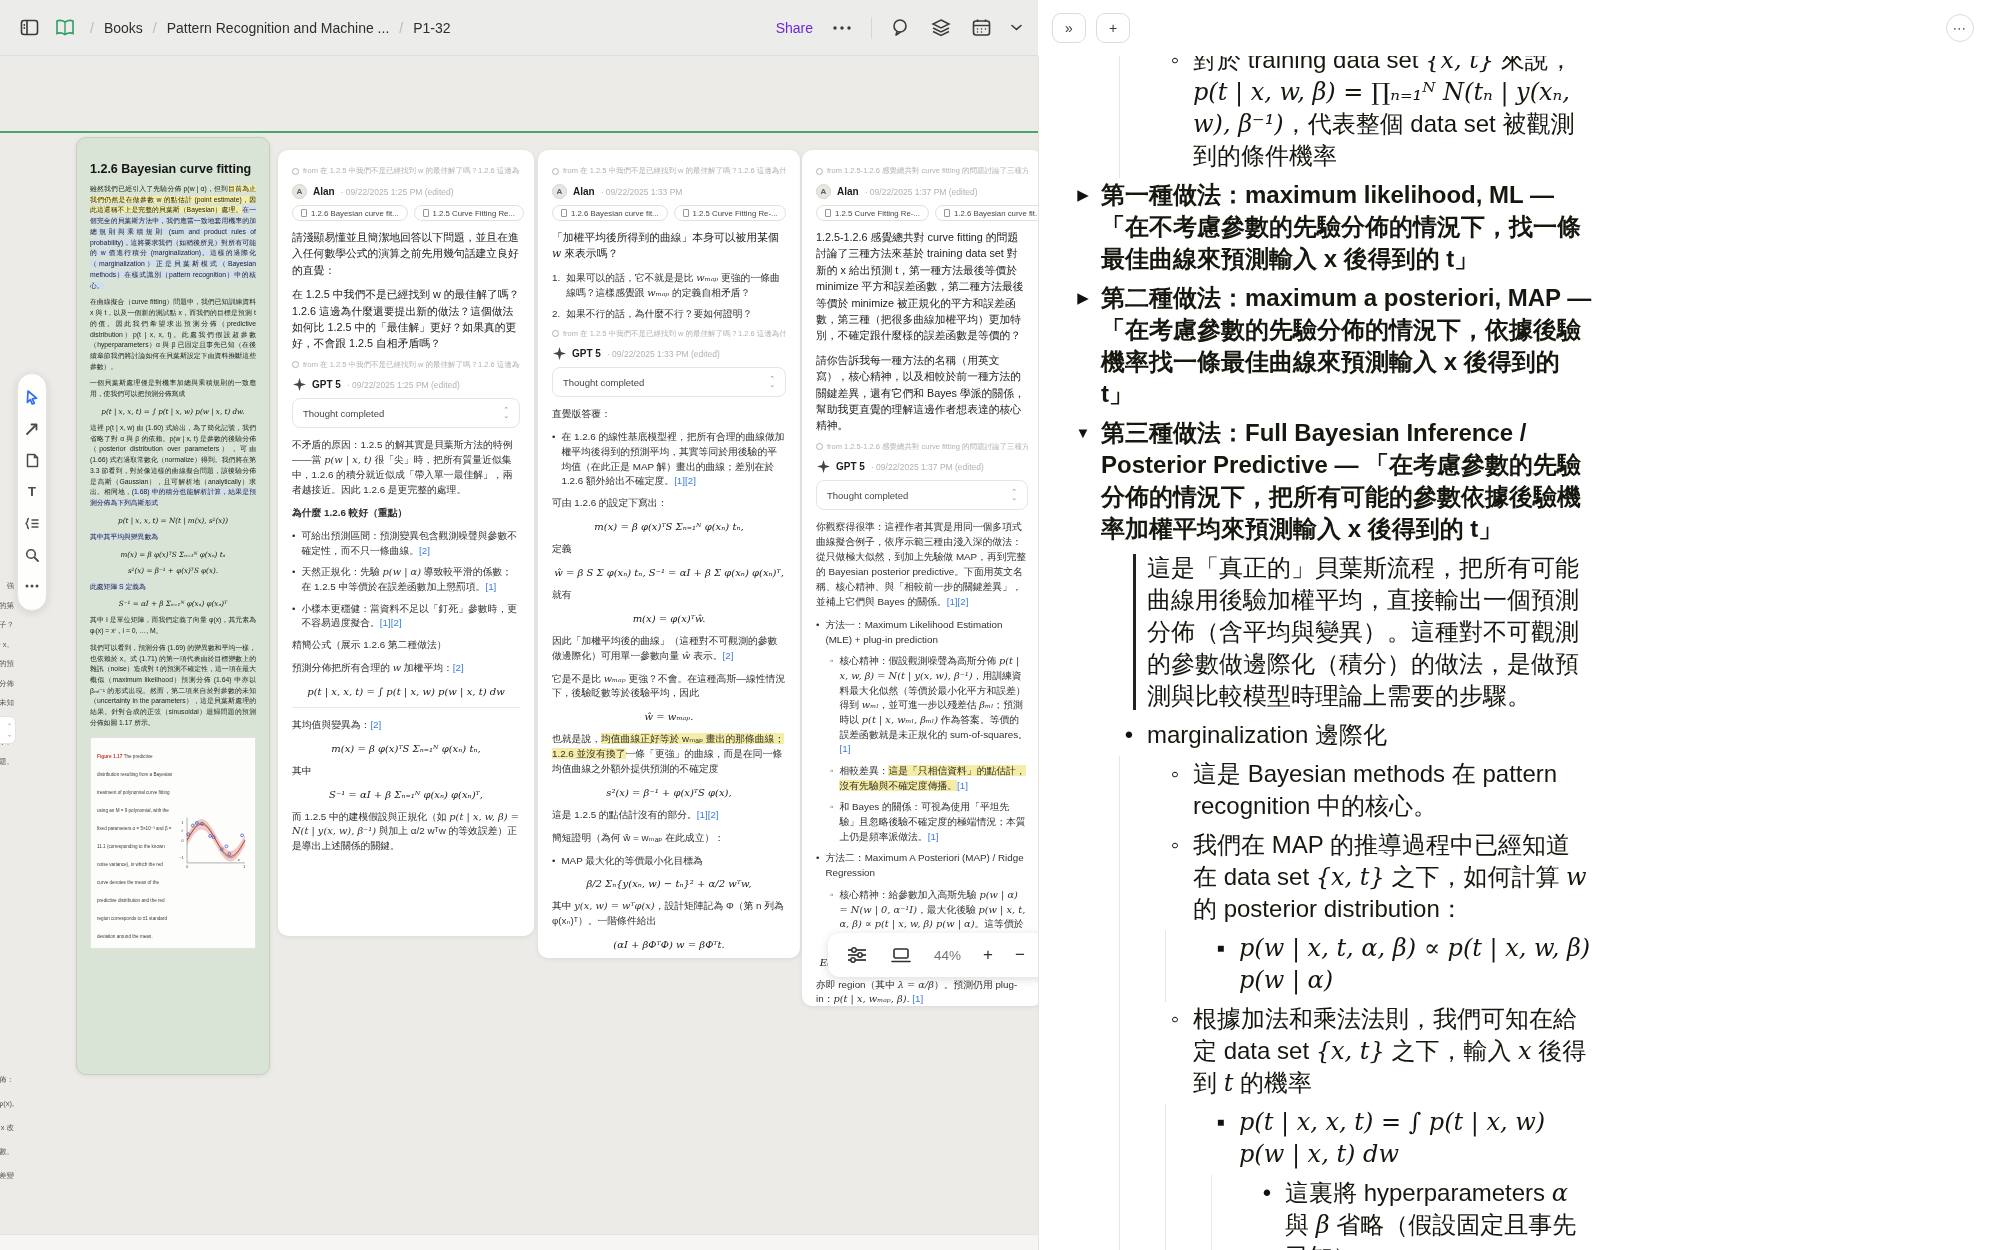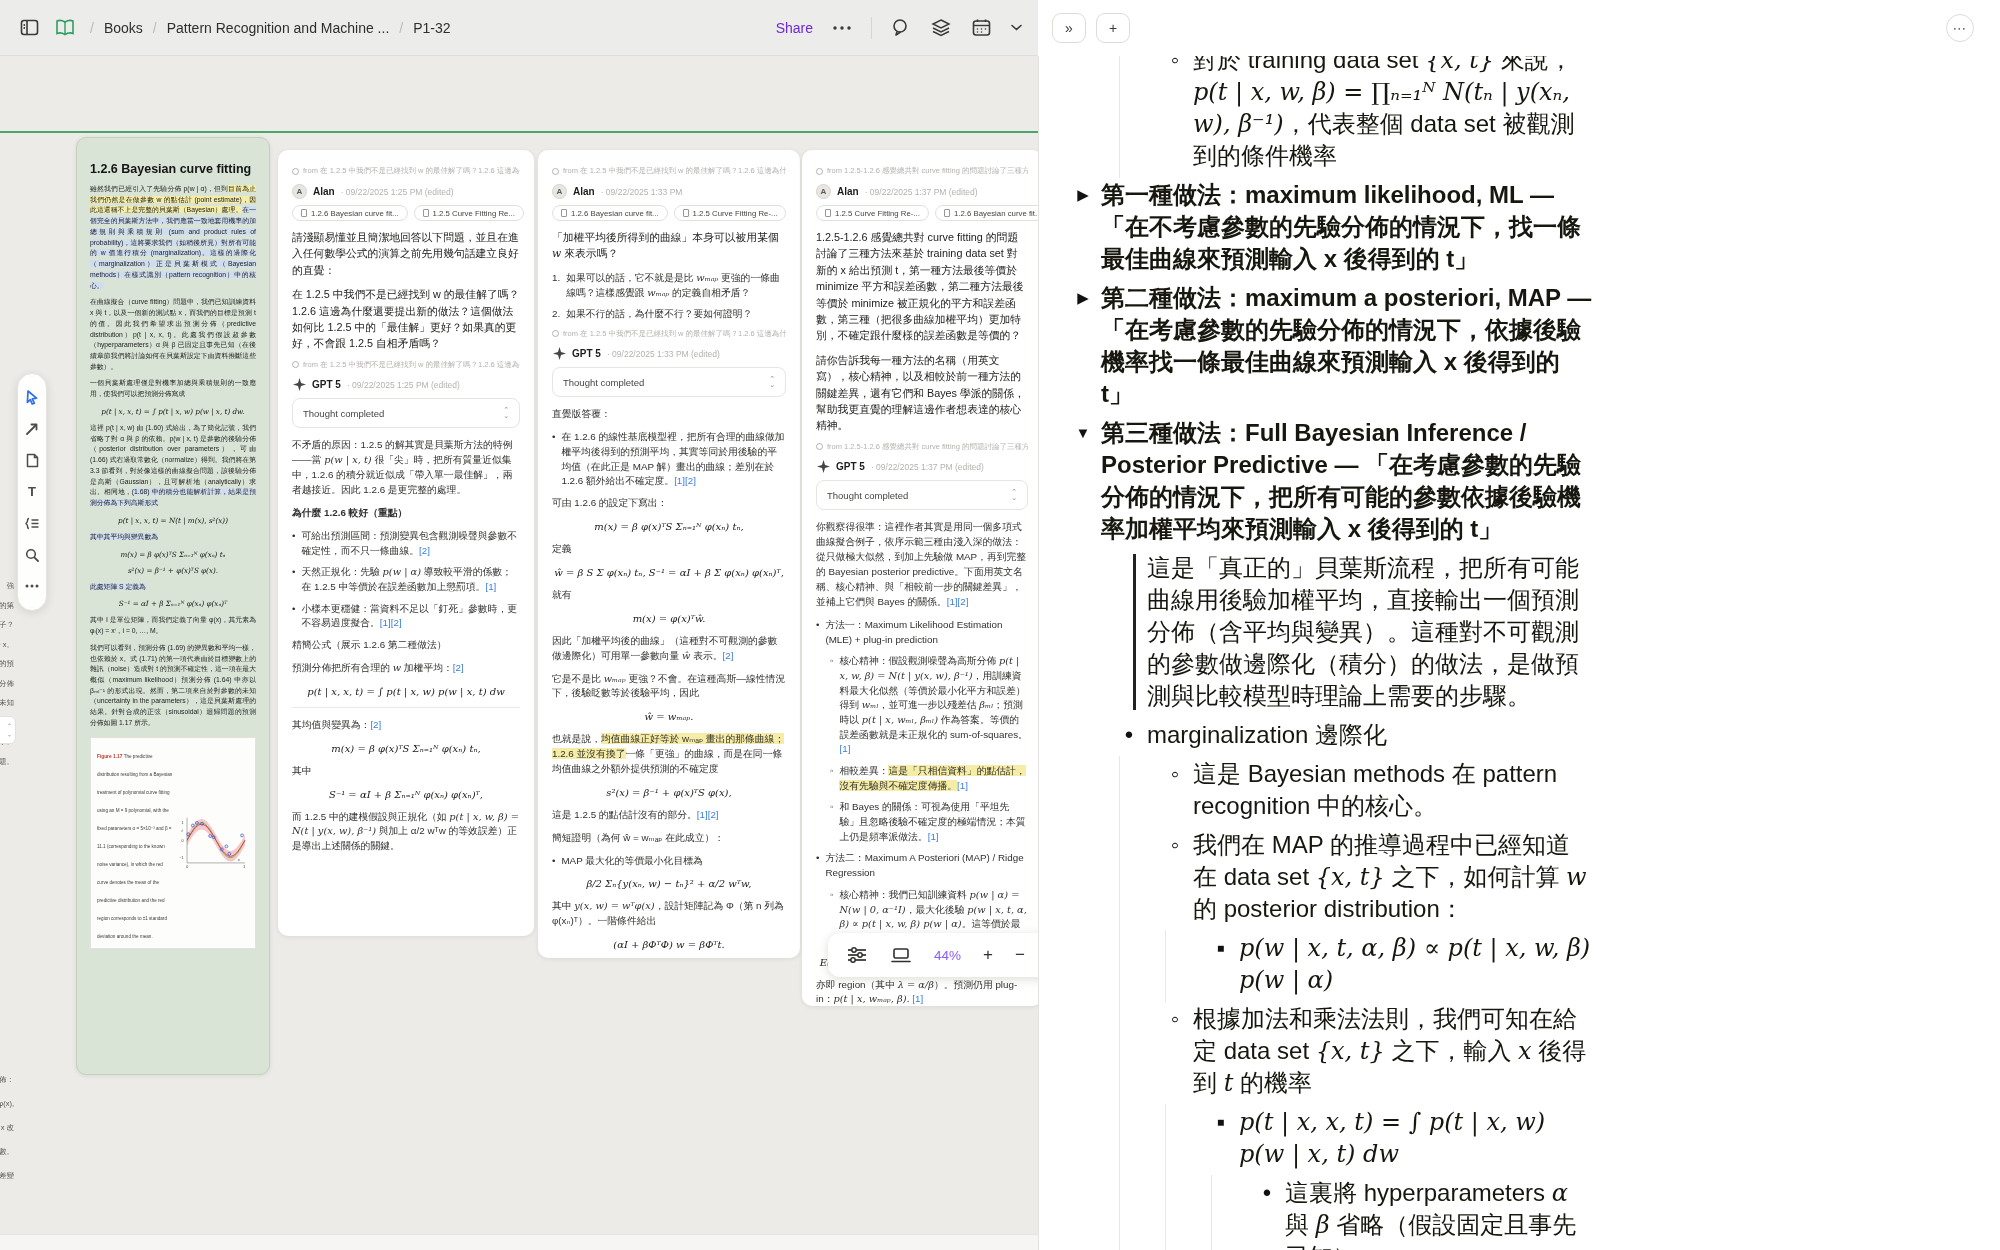--- a/index.html
+++ b/index.html
@@ -79,21 +79,21 @@
   #card2{left:802px;top:94px;width:240px;height:856px;}
   
   #palette{position:absolute;left:17px;top:317px;width:30px;height:238px;background:#fefefd;border:1px solid #e6e4e0;
            border-radius:15px;box-shadow:0 2px 8px rgba(60,55,45,.14);z-index:10;display:flex;flex-direction:column;
            align-items:center;justify-content:space-around;padding:8px 0;}
   .pal-ic{width:16px;height:16px;display:flex;align-items:center;justify-content:center;color:#4c4c4a;}
   
   #zoombar{position:absolute;left:828px;top:877px;width:226px;height:44px;background:#fff;border-radius:12px;
            box-shadow:0 2px 10px rgba(60,55,45,.18);z-index:7;display:flex;align-items:center;gap:22px;
            padding:0 18px;color:#2f2f2d;}
-  #zoomval{font-size:13.5px;color:#8b5cf6;}
+  #zoomval{font-size:13.5px;color:#737373;}
   .zb-pm{font-size:17px;color:#2f2f2d;}
   
   .frag{position:absolute;z-index:0;color:#55554f;font-size:7.5px;line-height:2.6;text-align:right;width:150px;left:-136px;}
   #collapser{position:absolute;left:-6px;top:660px;width:22px;height:28px;background:#fff;border:1px solid #e3e1dd;
              border-radius:6px;z-index:2;color:#8a8886;font-size:6px;display:flex;flex-direction:column;
              align-items:flex-end;justify-content:center;padding-right:3px;line-height:1.1;}
   
   #rightpanel{position:absolute;left:1038px;top:56px;width:962px;height:1194px;background:#ffffff;
               border-left:1px solid #e4e2de;overflow:hidden;z-index:15;}
   #outline{position:absolute;left:62px;top:-12px;width:492px;}
@@ -448,21 +448,21 @@
         <div class="li l2">
           <span class="li-m">◦</span>
           <span class="li-c"><span>和 Bayes 的關係：可視為使用「平坦先驗」且忽略後驗不確定度的極端情況；本質上仍是頻率派做法。</span><span class="cite">[1]</span></span>
         </div>
         <div class="li">
           <span class="li-m">•</span>
           <span class="li-c"><span>方法二：Maximum A Posteriori (MAP) / Ridge Regression</span></span>
         </div>
         <div class="li l2">
           <span class="li-m">◦</span>
-          <span class="li-c"><span>核心精神：我們已知訓練資料 </span><span class="math">p(w | α) = N(w | 0, α⁻¹I)</span><span>，最大化後驗 </span><span class="math">p(w | x, t, α, β) ∝ p(t | x, w, β) p(w | α)</span><span>。這等價於最小化正規化平方和誤差</span></span>
+          <span class="li-c"><span>核心精神：給參數加入高斯先驗 </span><span class="math">p(w | α) = N(w | 0, α⁻¹I)</span><span>，最大化後驗 </span><span class="math">p(w | x, t, α, β) ∝ p(t | x, w, β) p(w | α)</span><span>。這等價於最小化正規化平方和誤差</span></span>
         </div>
         <div class="formula">E(w) = β/2 Σₙ {y(xₙ, w) − tₙ}² + α/2 wᵀw</div>
         <div class="cp"><span>亦即 region（其中 </span><span class="math">λ = α/β</span><span>）。預測仍用 plug-in：</span><span class="math">p(t | x, wₘₐₚ, β).</span><span> </span><span class="cite">[1]</span></div>
       </div>
 
     <div id="palette">
       <span class="pal-ic">
         <svg width="14" height="15" viewBox="0 0 14 15">
             <path d="M3 1 L11.5 8.2 L7.3 8.8 L9.3 13.2 L7.2 14 L5.3 9.6 L2.4 12.4 Z" fill="none" stroke="#2f6fed" stroke-width="1.7" stroke-linejoin="round"></path>
           </svg>

